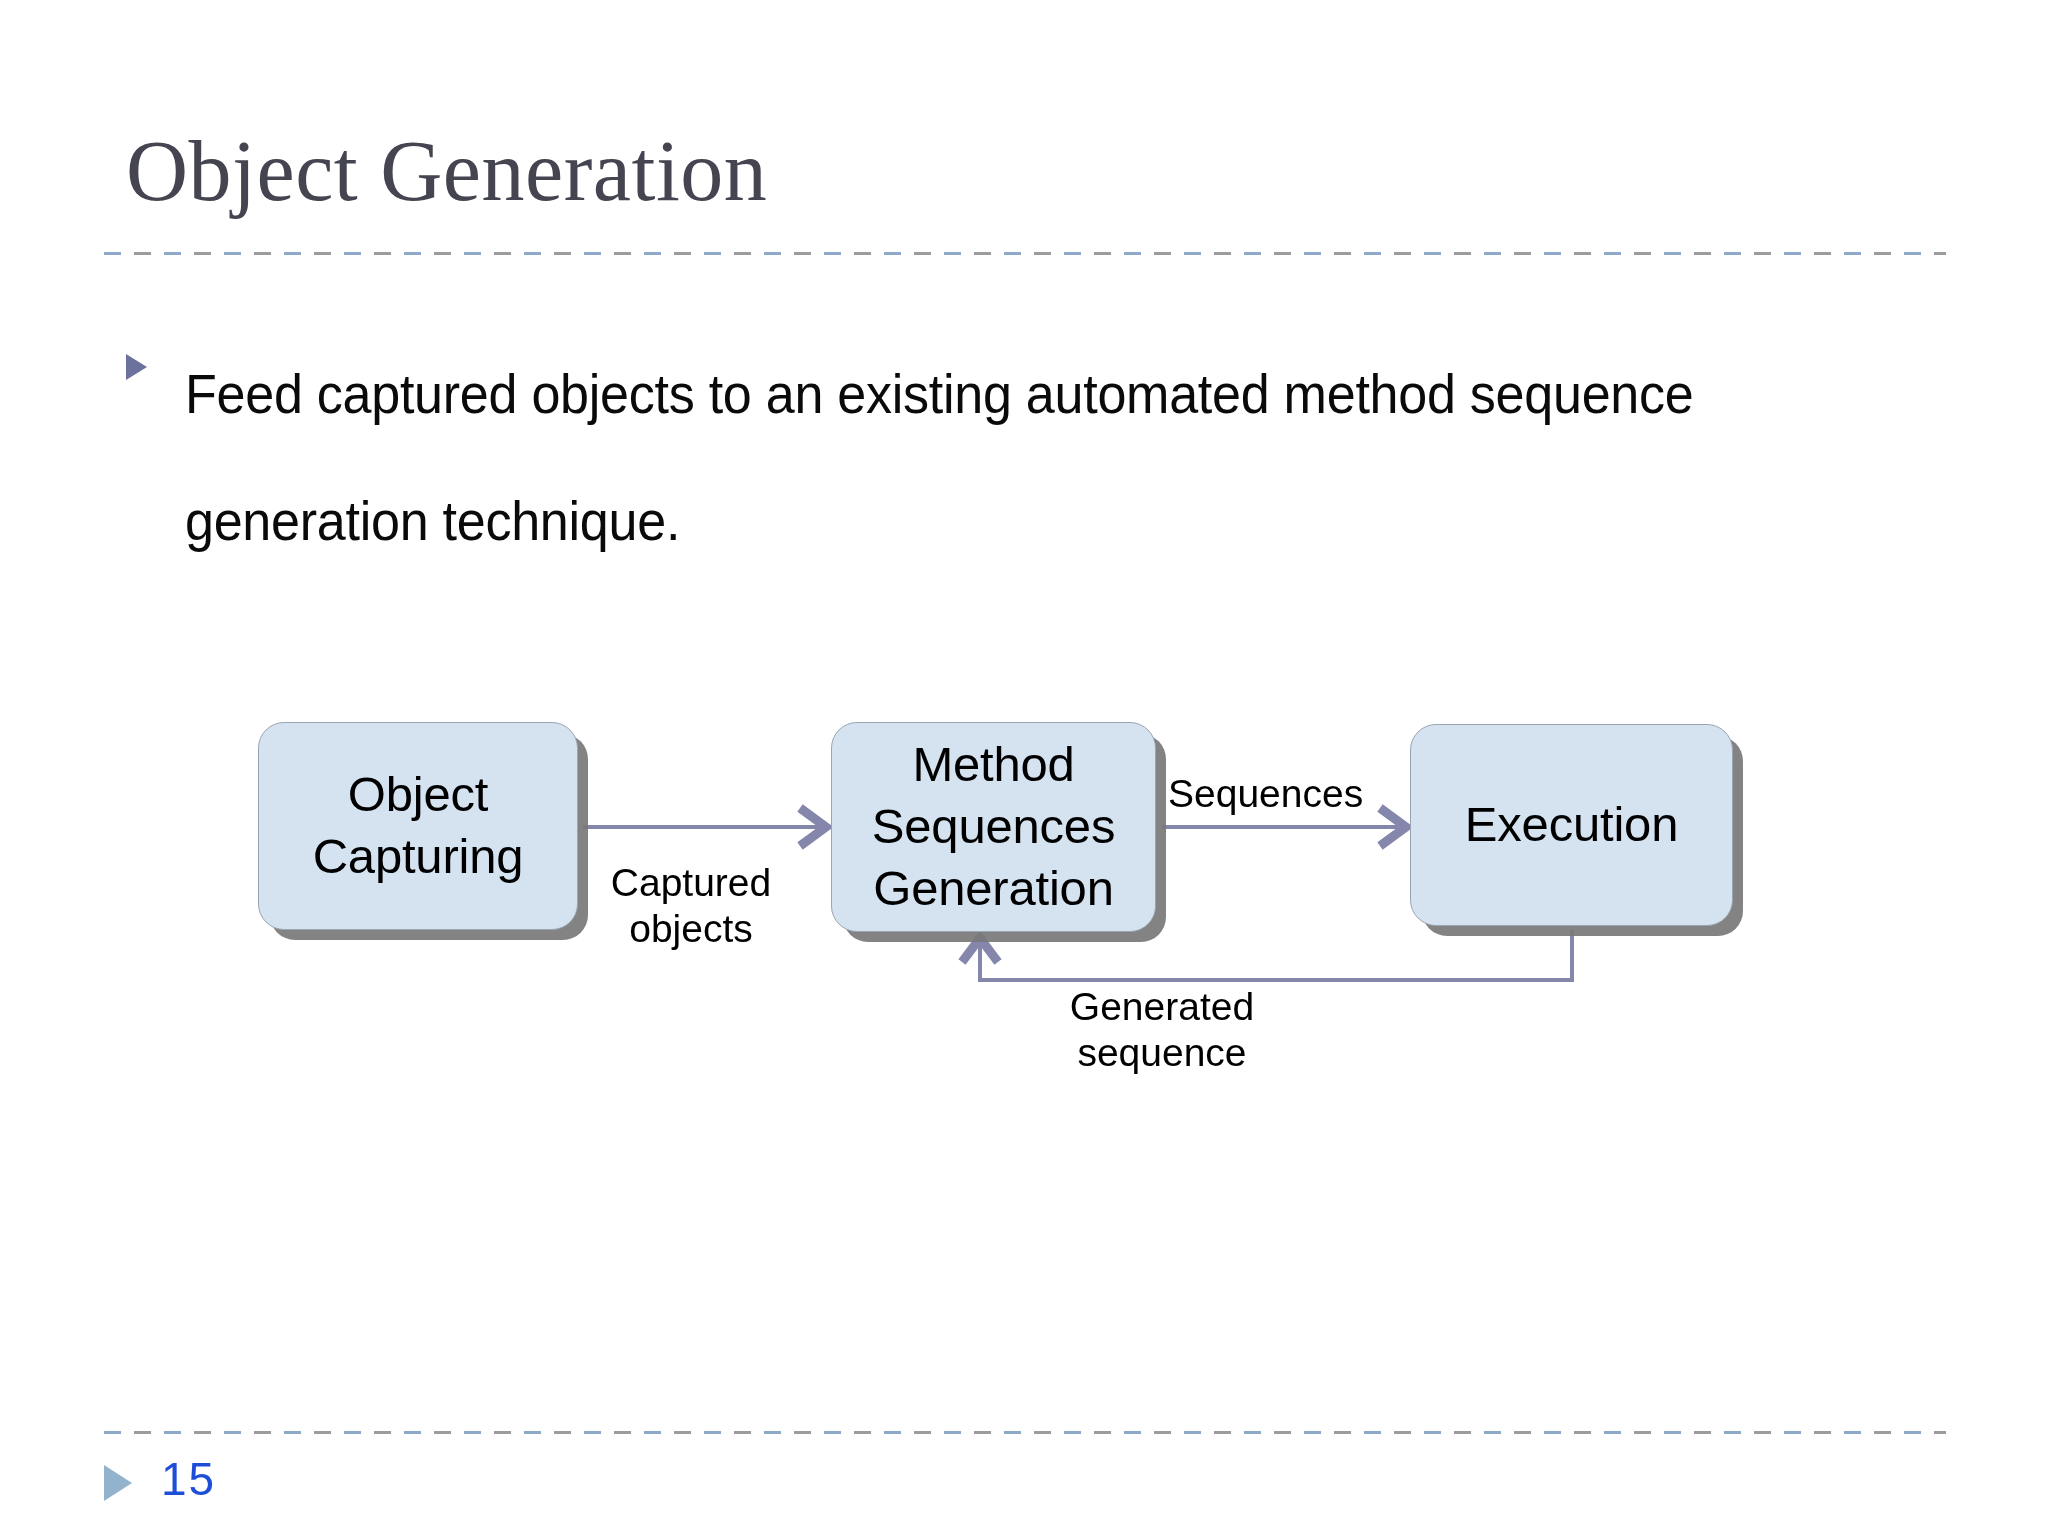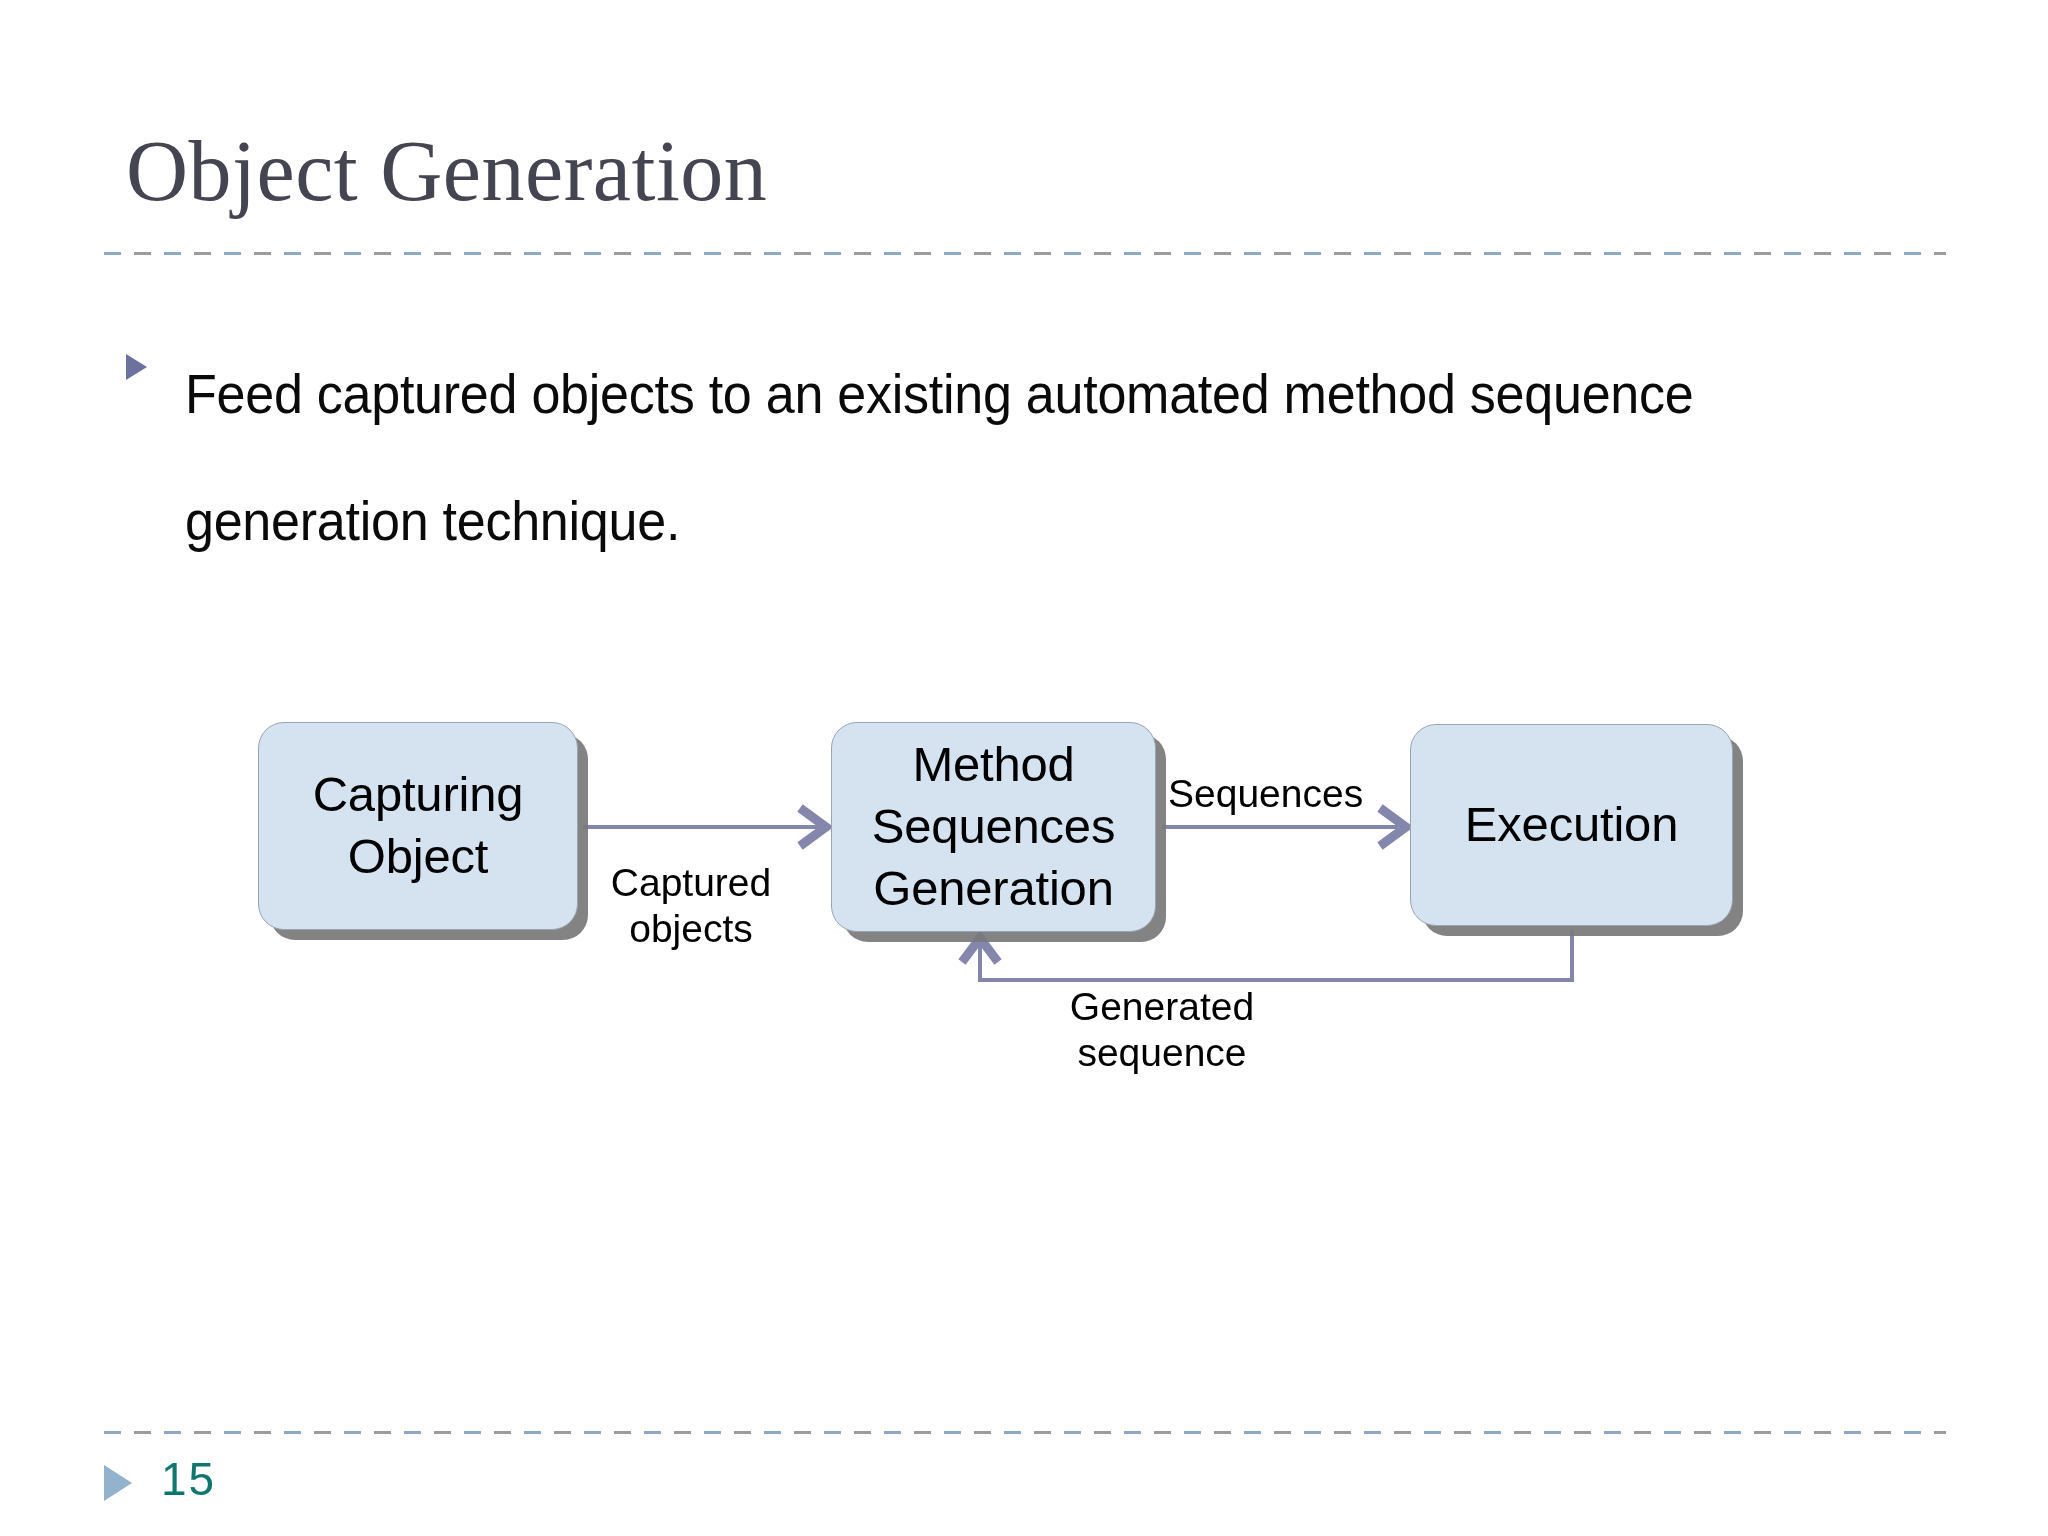--- a/index.html
+++ b/index.html
@@ -137,21 +137,21 @@
     border-left: 28px solid #93b2cc;
     border-top: 18px solid transparent;
     border-bottom: 18px solid transparent;
   }
   .footer-page {
     position: absolute;
     left: 161px;
     top: 1452px;
     font-family: "Liberation Sans Narrow", "Liberation Sans", sans-serif;
     font-size: 46px;
-    color: #0f766e;
+    color: #1d4ed8;
     letter-spacing: 2px;
   }
 </style>
 </head>
 <body>
 
 <div class="slide">
 
   <div class="slide-title">Object Generation</div>
 
@@ -183,22 +183,22 @@
       </g>
 
       <g>
         <polyline class="ln" points="1572,930 1572,980 980,980 980,945"></polyline>
         <polyline class="hd" points="962,962 980,938 998,962"></polyline>
       </g>
     </svg>
 
     <div class="proc-box" id="box-capture">
       <div class="proc-label">
+        <div>Object</div>
         <div>Capturing</div>
-        <div>Object</div>
       </div>
     </div>
 
     <div class="proc-box" id="box-msg">
       <div class="proc-label">
         <div>Method</div>
         <div>Sequences</div>
         <div>Generation</div>
       </div>
     </div>

